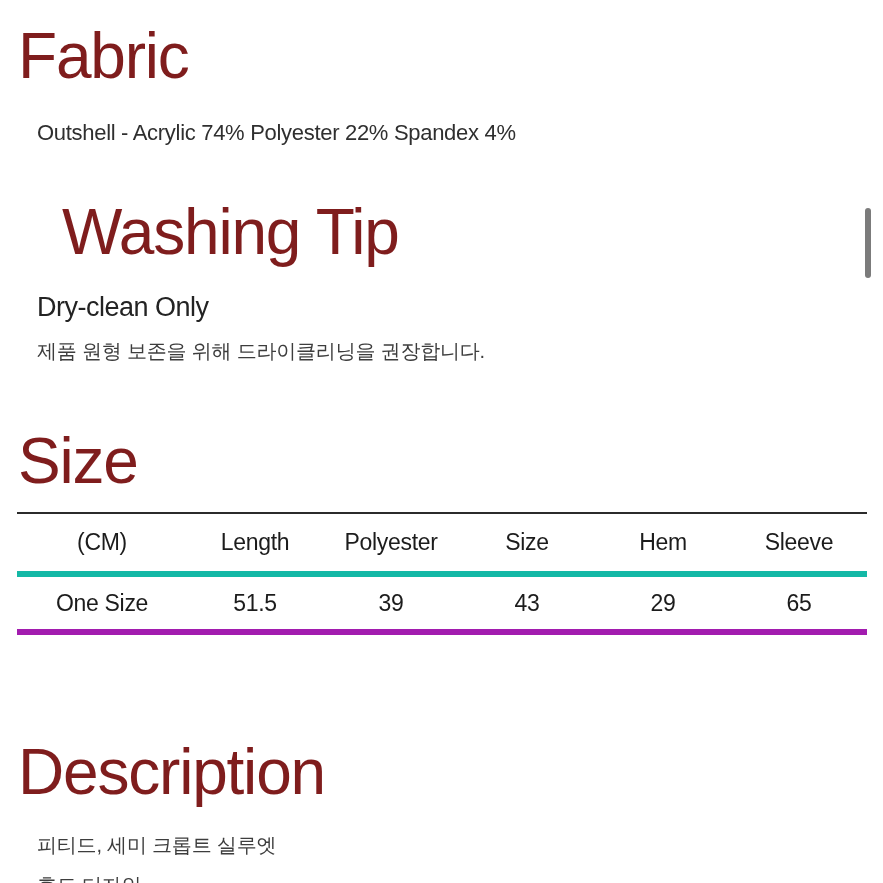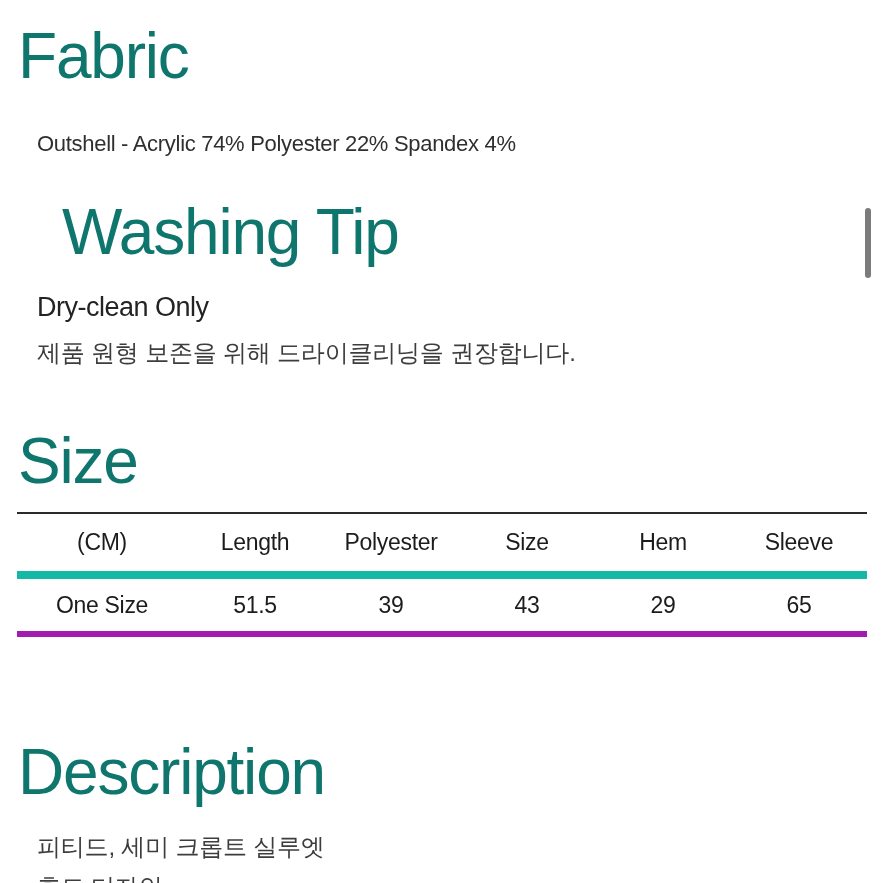--- a/index.html
+++ b/index.html
@@ -26,21 +26,21 @@
     overflow: hidden;
   }
 
   
   .section-heading {
     position: absolute;
     left: 18px;
     font-size: 64px;
     font-weight: 400;
     letter-spacing: -1.2px;
-    color: #0f766e;
+    color: #7f1d1d;
     line-height: 1;
     white-space: nowrap;
     margin: 0;
   }
 
   
   .body-line {
     position: absolute;
     left: 37px;
     font-size: 22px;
@@ -51,32 +51,32 @@
     white-space: nowrap;
     margin: 0;
   }
   .body-line.sub-strong {
     font-size: 27px;
     color: #232323;
     letter-spacing: -0.5px;
     text-align: center;
   }
   .body-line.kr {
-    font-size: 24px;
+    font-size: 20px;
     color: #3d3d3d;
     letter-spacing: -0.2px;
   }
 
   
   #heading-fabric      { top: 24px; }
   #heading-washing     { top: 200px; left: 22px; margin-left: 40px; }
   #heading-size        { top: 429px; }
   #heading-description { top: 740px; text-align: right; }
 
-  #fabric-composition  { top: 133px; }
+  #fabric-composition  { top: 122px; }
   #washing-method      { top: 294px; }
   #washing-note-kr     { top: 341px; }
   #desc-line-1         { top: 835px; }
   #desc-line-2         { top: 875px; }
 
   
   .size-table-wrap {
     position: absolute;
     left: 17px;
     top: 512px;
@@ -93,21 +93,21 @@
     font-size: 23px;
     font-weight: 400;
     color: #1c1c1c;
     letter-spacing: -0.3px;
     padding: 0;
     height: 57px;
     vertical-align: middle;
   }
   table.size-table thead tr {
     border-top: 2px solid #2b2b2b;
-    border-bottom: 8px solid #14b8a6;
+    border-bottom: 6px solid #14b8a6;
   }
   table.size-table tbody tr {
     border-bottom: 6px solid #a21caf;
   }
   table.size-table tbody td {
     height: 52px;
   }
   table.size-table th:first-child,
   table.size-table td:first-child {
     width: 170px;

